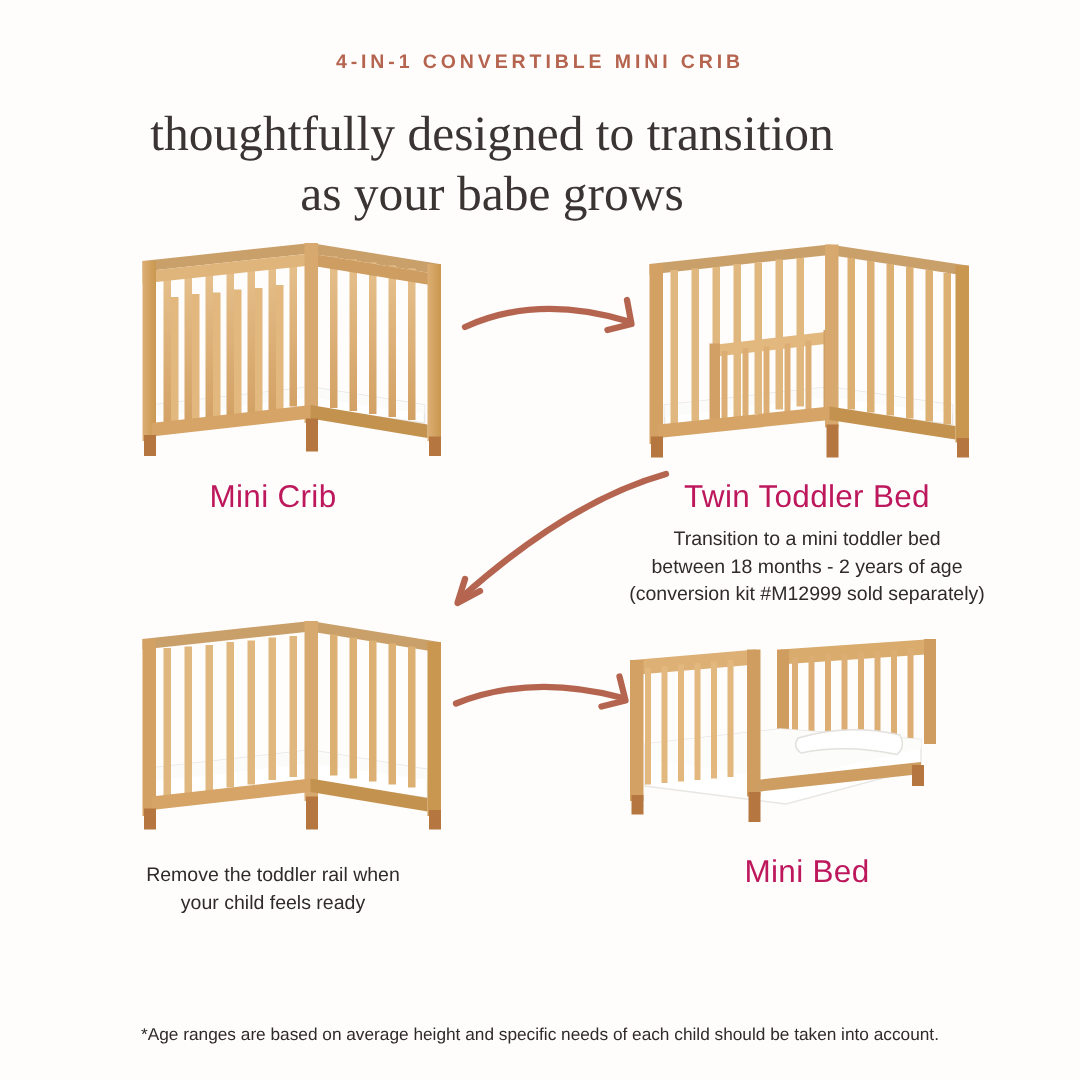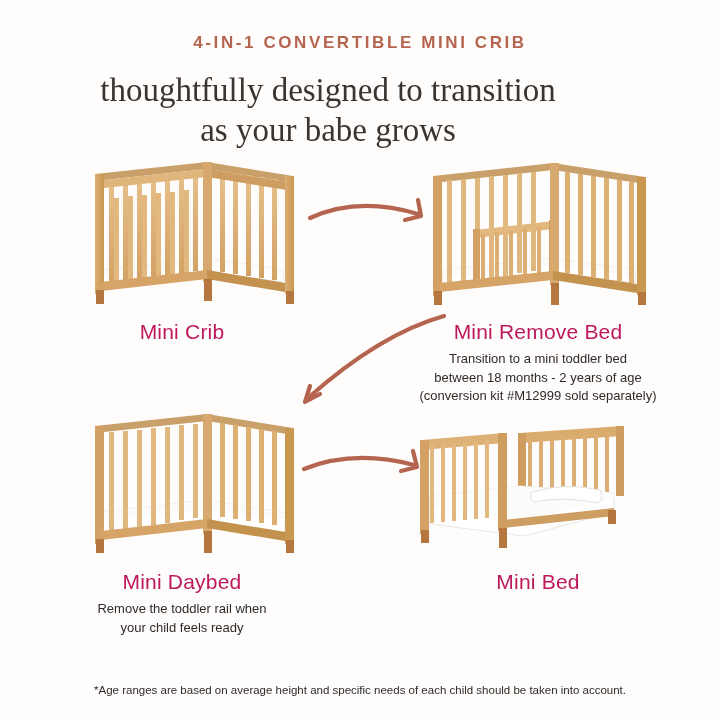--- a/index.html
+++ b/index.html
@@ -21,21 +21,21 @@
     height: 720px;
   }
 
   
   .eyebrow {
     position: absolute;
     top: 33px;
     left: 0;
     width: 720px;
     text-align: center;
-    font-size: 17px;
+    font-size: 13px;
     font-weight: 700;
     letter-spacing: 2.6px;
     color: #b5654f;
     font-family: "Liberation Sans", sans-serif;
   }
   .headline {
     position: absolute;
     top: 70px;
     left: 0;
     width: 656px;
@@ -227,21 +227,21 @@
         <rect x="224" y="27" width="9" height="118" fill="#c9974f"></rect>
 
         <path d="M26 133 L140 121 L140 130 L26 142 Z" fill="#d6a467"></path>
         <path d="M140 121 L224 134 L224 143 L140 130 Z" fill="#c4924f"></path>
 
         <rect x="21" y="141" width="8" height="14" fill="#b5763f"></rect>
         <rect x="138" y="133" width="8" height="22" fill="#b5763f"></rect>
         <rect x="225" y="142" width="8" height="13" fill="#b5763f"></rect>
       </svg>
     </div>
-    <div class="p-title">Mini Remove Bed</div>
+    <div class="p-title">Twin Toddler Bed</div>
     <div class="p-desc">
       <span>Transition to a mini toddler bed</span><br>
       <span>between 18 months - 2 years of age</span>
       <span class="kit">(conversion kit #M12999 sold separately)</span>
     </div>
   </div>
 
   <div class="cell cell-bl">
     <div class="art">
       <svg width="250" height="168" viewBox="0 0 250 168">
@@ -274,21 +274,20 @@
         <rect x="228" y="28" width="9" height="116" fill="#c9974f"></rect>
 
         <path d="M44 131 L150 119 L150 128 L44 140 Z" fill="#d6a467"></path>
         <path d="M150 119 L228 132 L228 141 L150 128 Z" fill="#c4924f"></path>
 
         <rect x="39" y="139" width="8" height="14" fill="#b5763f"></rect>
         <rect x="147" y="131" width="8" height="22" fill="#b5763f"></rect>
         <rect x="229" y="140" width="8" height="13" fill="#b5763f"></rect>
       </svg>
     </div>
-    <div class="p-title">Mini Daybed</div>
     <div class="p-desc">
       <span>Remove the toddler rail when</span><br>
       <span>your child feels ready</span>
     </div>
   </div>
 
   <div class="cell cell-br">
     <div class="art">
       <svg width="260" height="168" viewBox="0 0 260 168">
 

